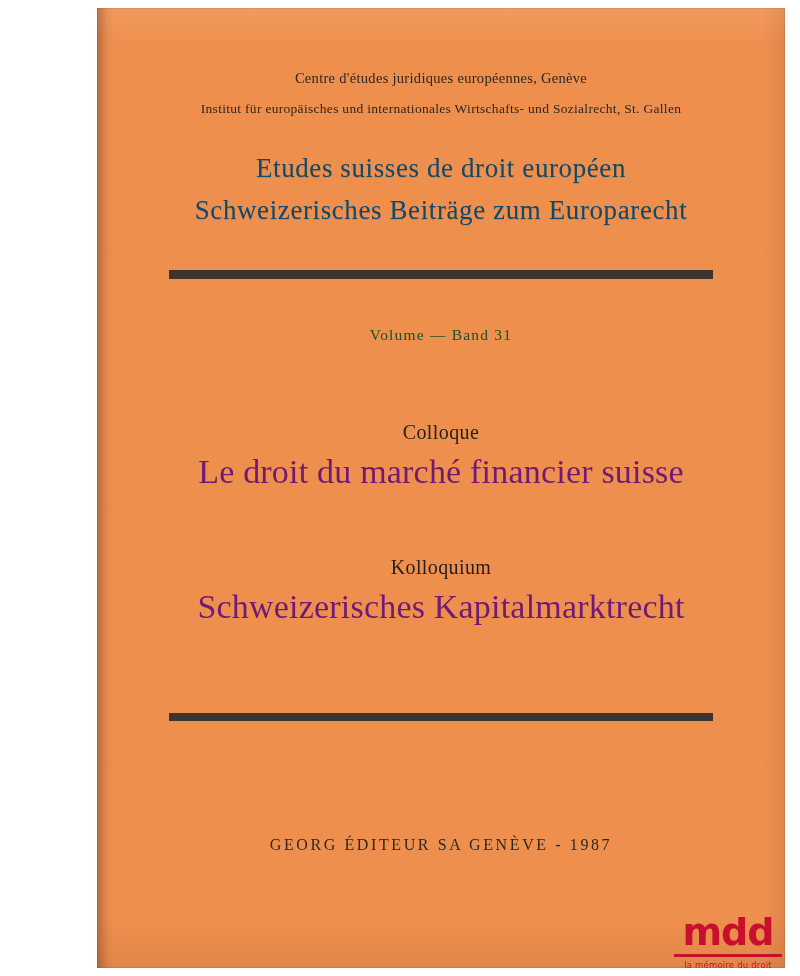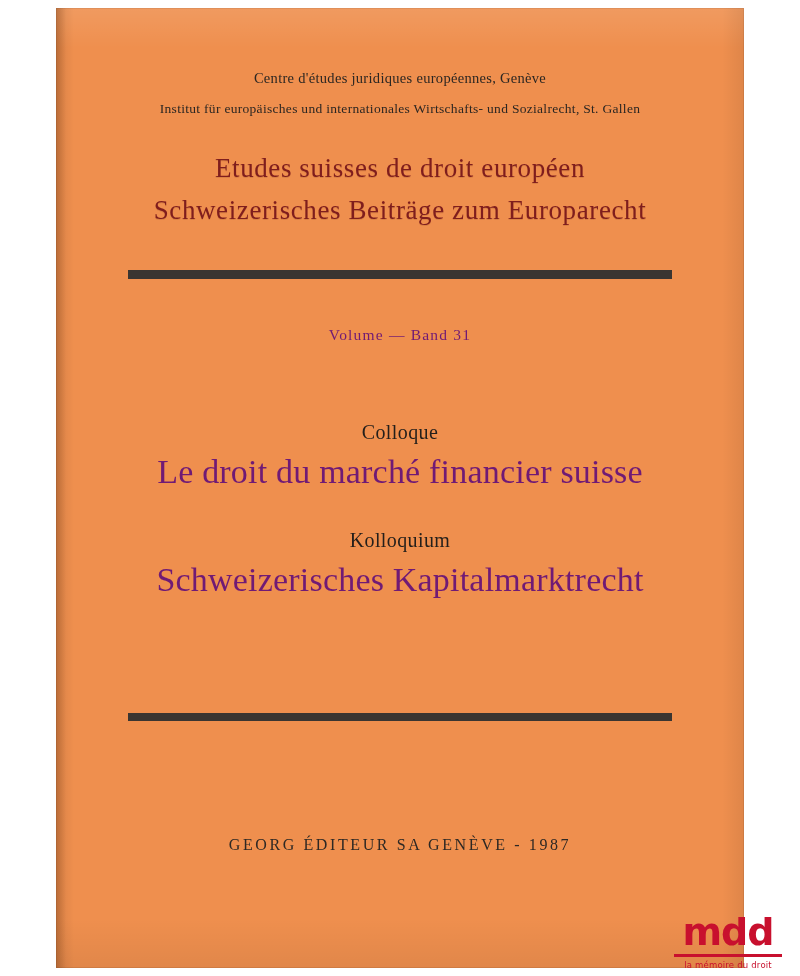--- a/index.html
+++ b/index.html
@@ -78,21 +78,21 @@
   }
   .inst-line.second { font-size: 13.5px; }
 
   .series {
     position: absolute;
     left: 0; right: 0;
     top: 145px;
   }
   .series-line {
     font-size: 27px;
-    color: #7f1d1d;
+    color: #0c4a6e;
     letter-spacing: 0.6px;
     margin: 0 0 11px 0;
     text-shadow: 0 1px 0 rgba(120,60,20,0.18);
   }
 
   .rule {
     position: absolute;
     height: 9px;
     background: #3a3531;
     left: 72px;
@@ -100,29 +100,29 @@
   }
   .rule.top { top: 262px; }
   .rule.bottom { top: 705px; height: 8px; }
 
   .volume {
     position: absolute;
     left: 0; right: 0;
     top: 318px;
     font-size: 15.5px;
     letter-spacing: 1.2px;
-    color: #701a75;
+    color: #14532d;
   }
 
   .block {
     position: absolute;
     left: 0; right: 0;
   }
   .block.fr { top: 413px; }
-  .block.de { top: 521px; }
+  .block.de { top: 548px; }
 
   .kind {
     font-size: 20px;
     letter-spacing: 0.4px;
     color: #241f1b;
     margin: 0 0 8px 0;
   }
   .title {
     font-size: 34px;
     letter-spacing: 0.2px;
@@ -167,21 +167,21 @@
     font-size: 8.5px;
     color: #c8102e;
     letter-spacing: 0.2px;
   }
 </style>
 </head>
 <body>
 
 <div class="page">
 
-  <div class="cover" style="background-color: rgb(239, 143, 78);">
+  <div class="cover" style="background-color: rgb(239, 143, 78); margin-left: 41px;">
     <div class="spine-edge"></div>
 
     <div class="inner">
 
       <div class="institutions">
         <p class="inst-line first">Centre d'études juridiques européennes, Genève</p>
         <p class="inst-line second">Institut für europäisches und internationales Wirtschafts- und Sozialrecht, St. Gallen</p>
       </div>
 
       <div class="series">

